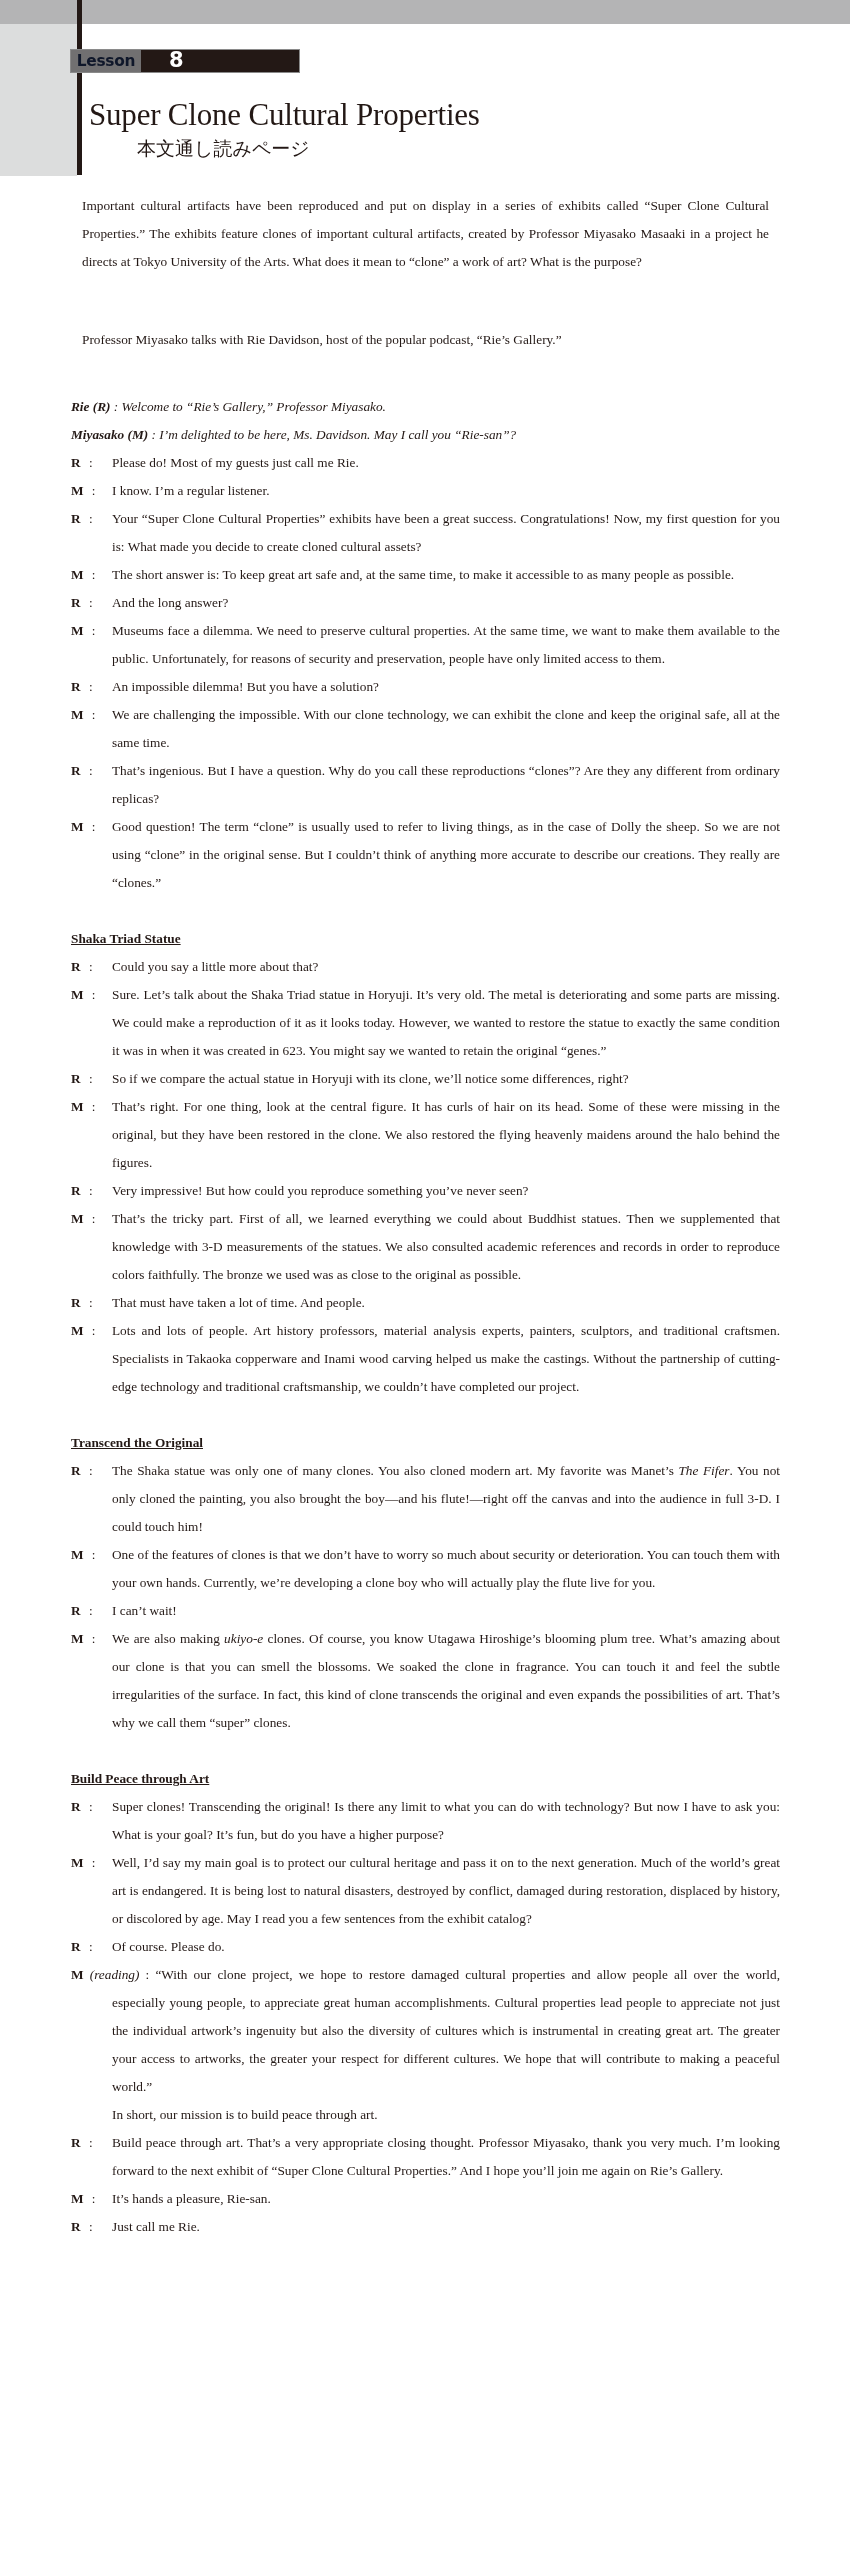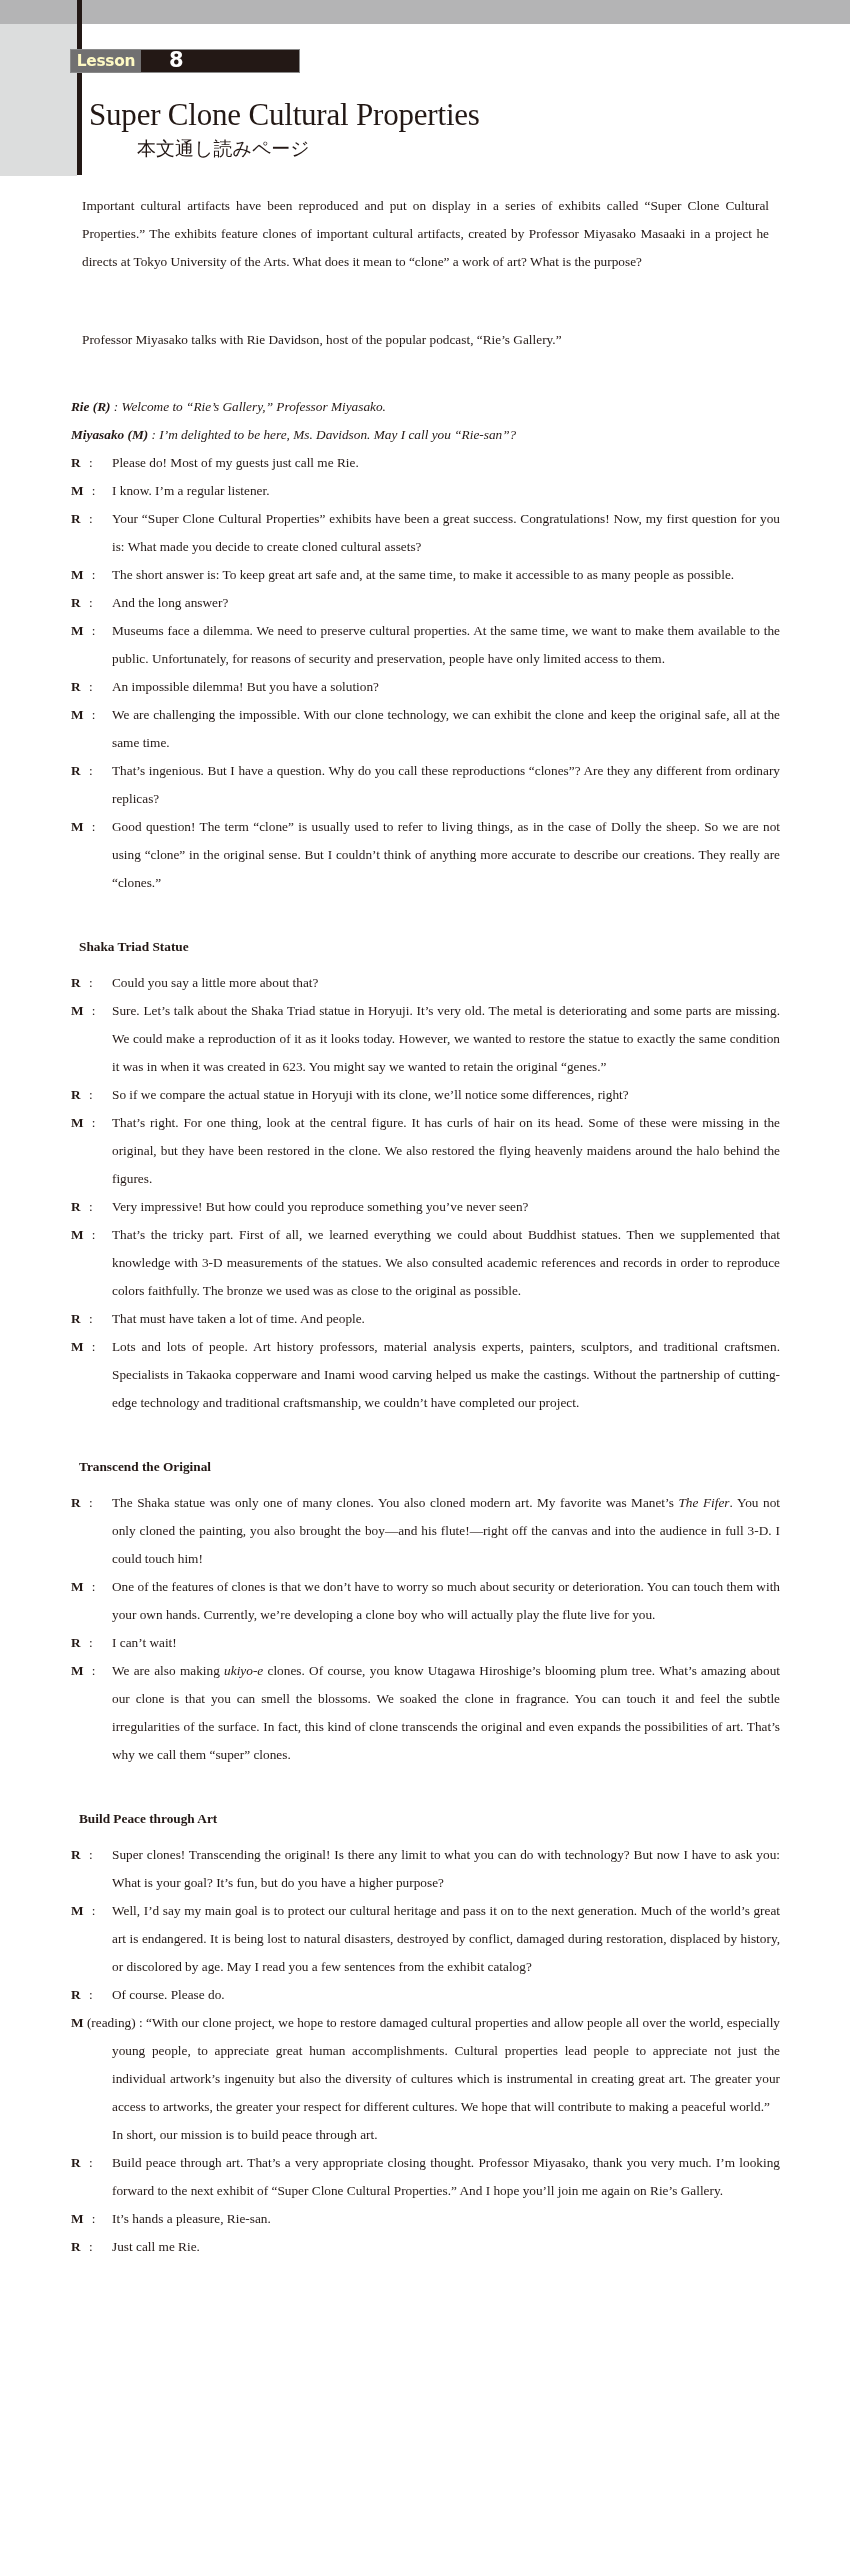--- a/index.html
+++ b/index.html
@@ -3,43 +3,43 @@
 <meta charset="utf-8">
 <style>
   html, body { margin: 0; padding: 0; background: #ffffff; }
   body { width: 850px; min-height: 2576px; position: relative; overflow-x: hidden;
          font-family: "Liberation Serif", "DejaVu Serif", serif; color: #231815; }
   .top-band { position: absolute; left: 0; top: 0; width: 850px; height: 23.6px; background: #b4b4b5; }
   .left-panel { position: absolute; left: 0; top: 23.6px; width: 77px; height: 152px; background: #dcdddd; }
   .vbar { position: absolute; left: 77px; top: 0; width: 4.7px; height: 175px; background: #231815; }
   .badge { position: absolute; left: 70px; top: 49px; width: 230px; height: 23.6px; background: #231815;
            border: 0.6px solid #8a8a8a; box-sizing: border-box; display: flex; align-items: center; }
-  .badge-lesson { background: #717071; color: #fef9c3; height: 100%; width: 70px; box-sizing: border-box;
+  .badge-lesson { background: #717071; color: #0f172a; height: 100%; width: 70px; box-sizing: border-box;
                   font-family: "DejaVu Sans", "Liberation Sans", sans-serif; font-weight: bold; font-size: 15.4px;
                   display: flex; align-items: center; justify-content: center; letter-spacing: -0.3px; }
   .badge-num { color: #fff; font-family: "DejaVu Sans", "Liberation Sans", sans-serif; font-weight: bold;
                font-size: 21px; margin-left: 28px; line-height: 1; }
   .title { position: absolute; left: 89px; top: 98px; font-size: 31px; font-weight: normal; line-height: 33px;
            white-space: nowrap; letter-spacing: -0.2px; }
   .subtitle { position: absolute; left: 89px; top: 137px; font-size: 19px; line-height: 23.6px;
               font-family: "DejaVu Sans", sans-serif; white-space: nowrap; margin-left: 48px; }
 
   .content { position: absolute; left: 71px; top: 181px; width: 709px; font-size: 13.3px; line-height: 28px; }
   .para { margin: 11px; text-align: justify; text-align-last: left; }
   .blank { height: 28px; }
-  .heading { font-weight: bold; margin: 8px; line-height: 28px; }
+  .heading { font-weight: bold; margin: 0; line-height: 28px; text-decoration: underline; }
   .turn { display: flex; align-items: flex-start; }
   .turn.intro-turn { display: block; font-style: italic; }
   .spk { width: 41px; flex: 0 0 41px; white-space: nowrap; }
   .spk b { font-weight: bold; }
   .spk .colon { margin-left: 8.3px; }
   .txt { flex: 1; text-align: justify; text-align-last: left; }
   .turn.reading .txt { text-indent: 0; }
   .lead-b { font-weight: bold; }
-  .lead-i { }
+  .lead-i { font-style: italic; }
   .after { display: block; padding-left: 41px; }
   i { font-style: italic; }
 </style>
 </head>
 <body>
 
 <div class="top-band"></div>
 <div class="left-panel"></div>
 <div class="vbar"></div>
 

